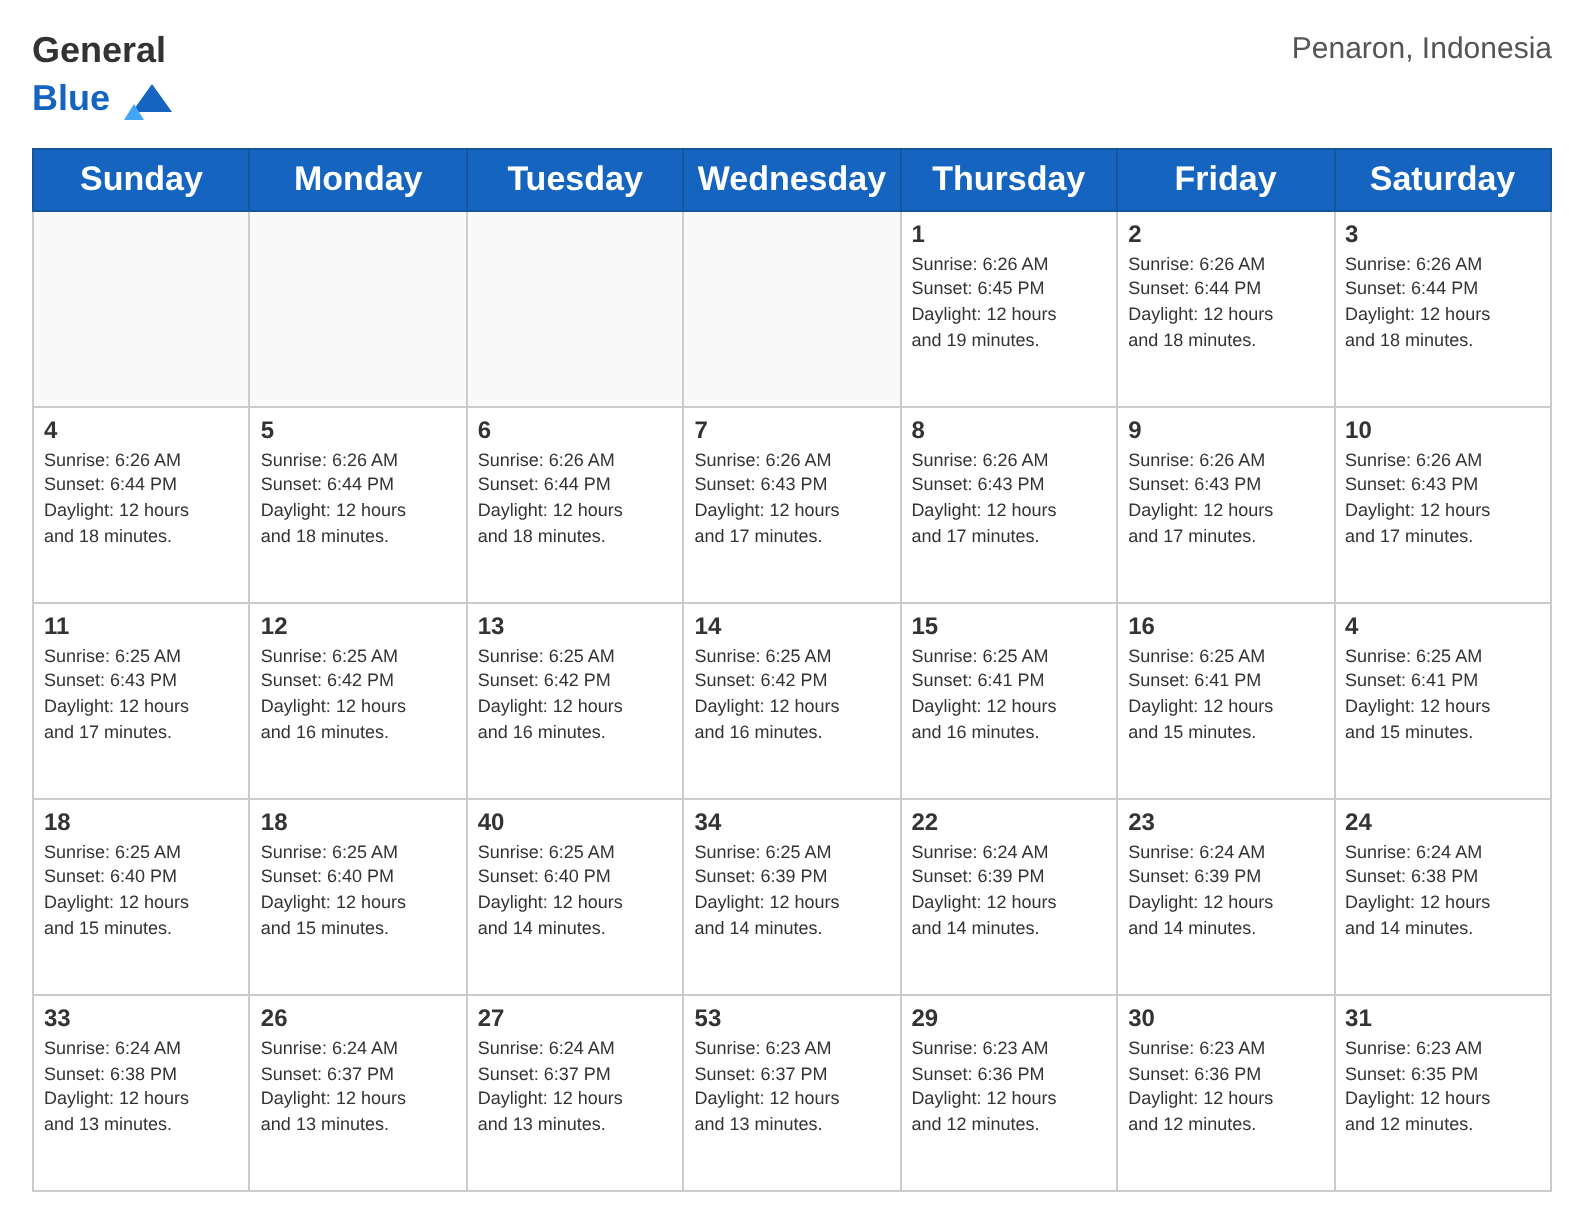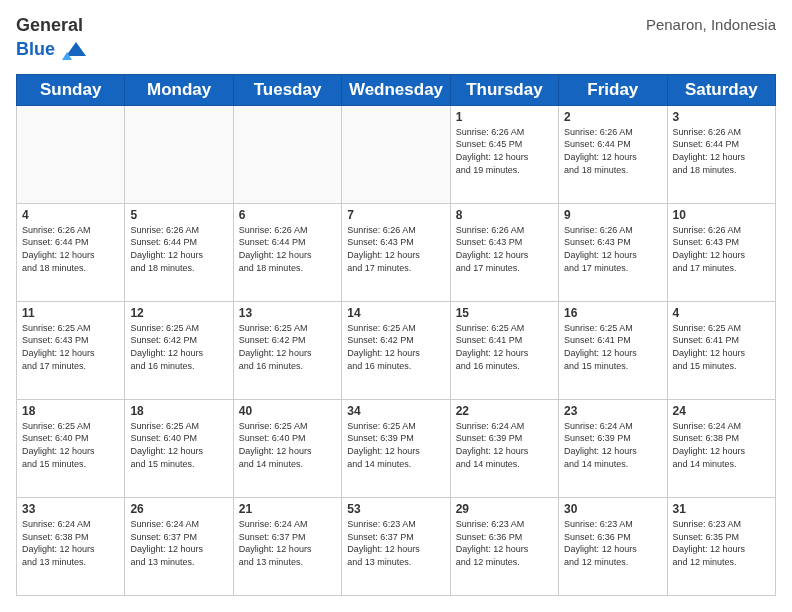--- a/index.html
+++ b/index.html
@@ -322,21 +322,21 @@
 and 13 minutes.</div>
           </td>
           <td>
             <span class="day-num">26</span>
             <div class="day-info" style="white-space: pre-line;">Sunrise: 6:24 AM
 Sunset: 6:37 PM
 Daylight: 12 hours
 and 13 minutes.</div>
           </td>
           <td>
-            <span class="day-num">21</span>
+            <span class="day-num">27</span>
             <div class="day-info" style="white-space: pre-line;">Sunrise: 6:24 AM
 Sunset: 6:37 PM
 Daylight: 12 hours
 and 13 minutes.</div>
           </td>
           <td>
             <span class="day-num">53</span>
             <div class="day-info" style="white-space: pre-line;">Sunrise: 6:23 AM
 Sunset: 6:37 PM
 Daylight: 12 hours

